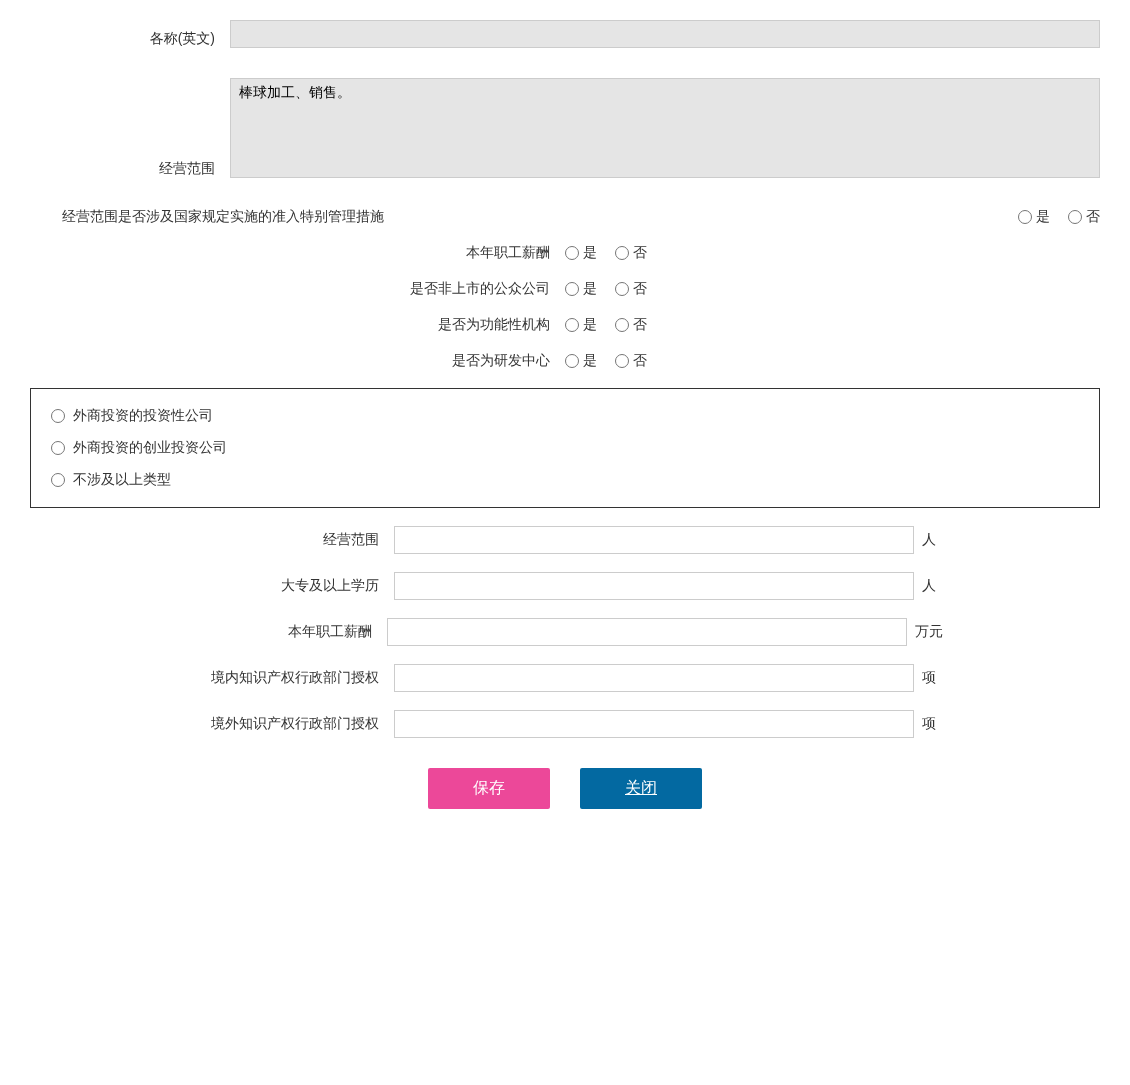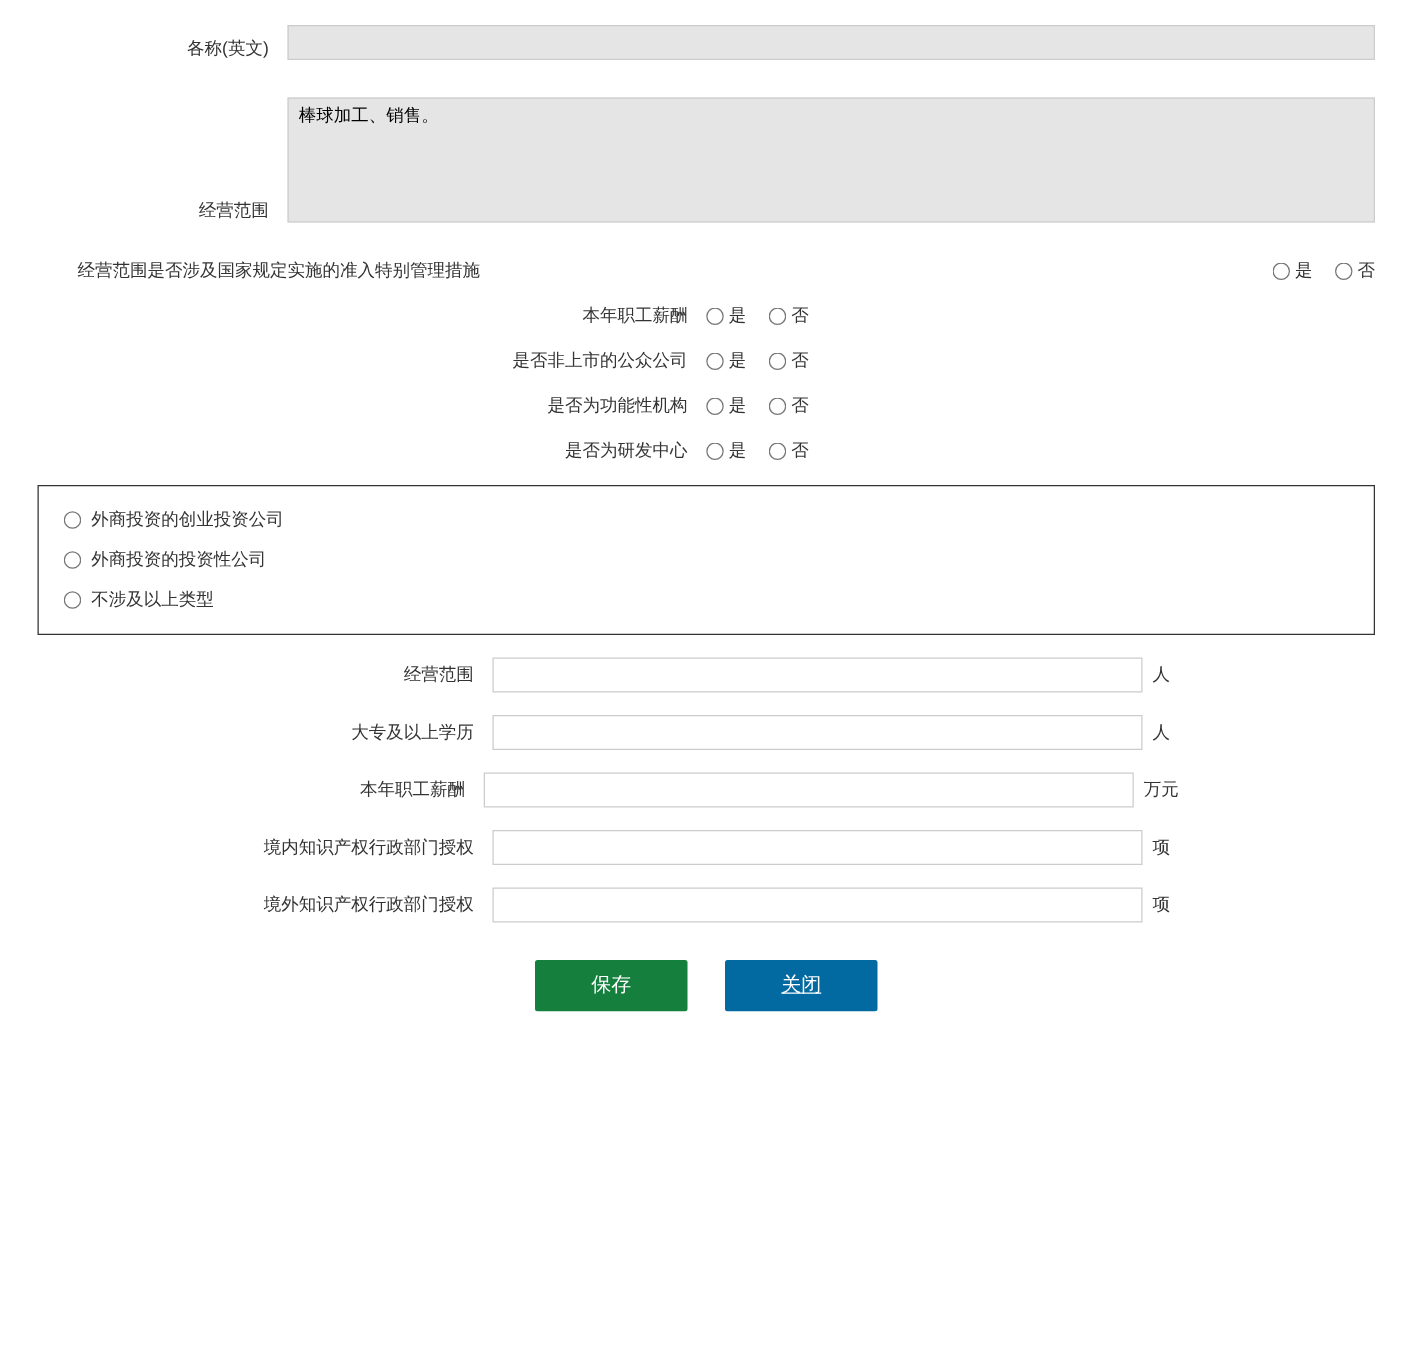--- a/index.html
+++ b/index.html
@@ -100,21 +100,21 @@
     }
     .btn {
       padding: 10px 45px;
       font-size: 16px;
       font-family: inherit;
       border: none;
       cursor: pointer;
       border-radius: 2px;
     }
     .btn-primary {
-      background: #15803d;
+      background: #ec4899;
       color: #fff;
     }
     .btn-secondary {
       background: #0369a1;
       color: #fff;
       text-decoration: underline;
     }
     .short-row {
       display: flex;
       align-items: center;
@@ -220,29 +220,29 @@
       <span>是</span>
     </label>
     <label class="radio-item">
       <input type="radio" name="rd_center" value="no" style="">
       <span>否</span>
     </label>
   </div>
 </div>
 
 <div class="border-box">
+  <label class="radio-option">
+    <input type="radio" name="fi_type" value="0" style="">
+    <span>外商投资的投资性公司</span>
+  </label>
   <label class="radio-option">
     <input type="radio" name="fi_type" value="1" style="">
     <span>外商投资的创业投资公司</span>
   </label>
   <label class="radio-option">
-    <input type="radio" name="fi_type" value="0" style="">
-    <span>外商投资的投资性公司</span>
-  </label>
-  <label class="radio-option">
     <input type="radio" name="fi_type" value="3" style="">
     <span>不涉及以上类型</span>
   </label>
 </div>
 
 <div class="short-row">
   <div class="short-label">经营范围</div>
   <input type="text" class="short-input" value="" style="">
   <span class="short-unit">人</span>
 </div>

